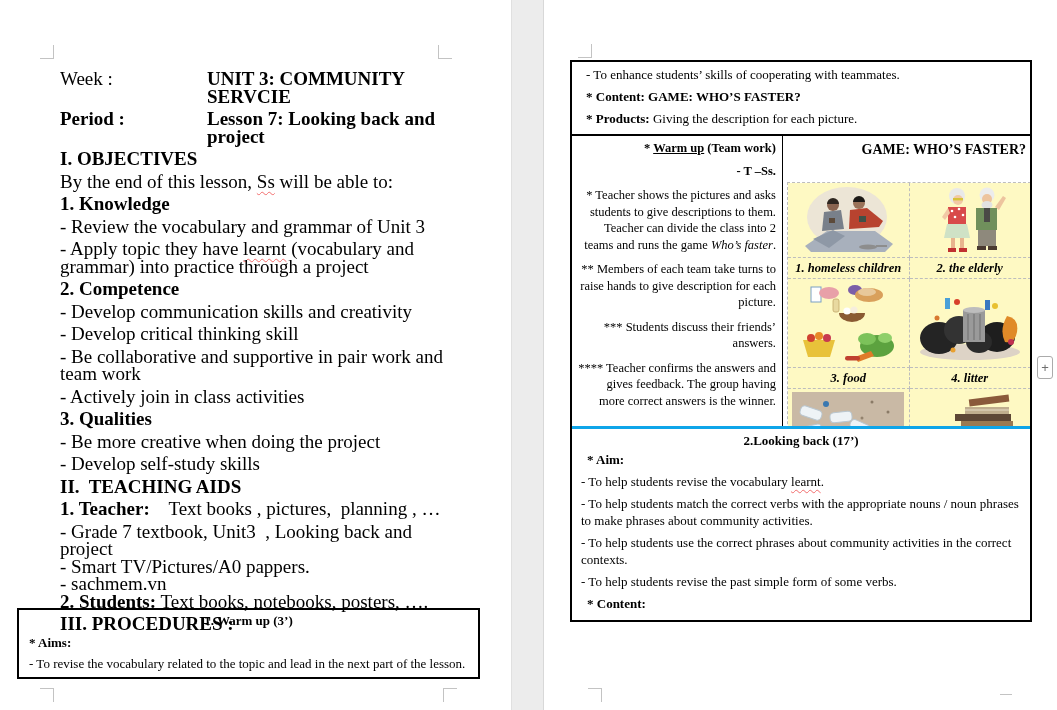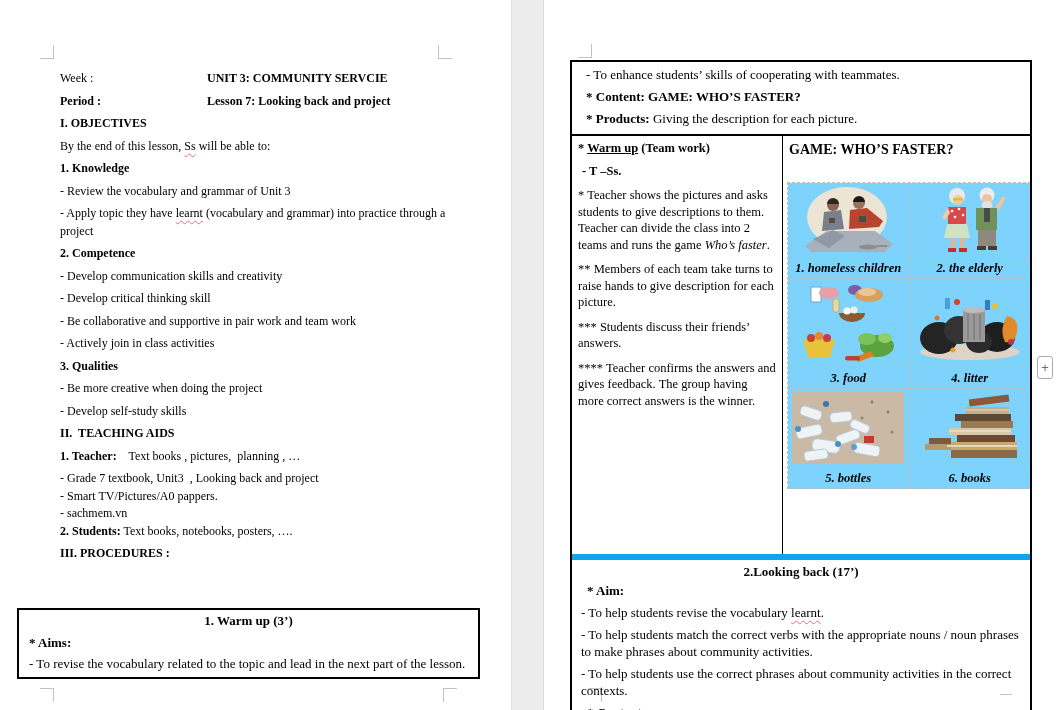--- a/index.html
+++ b/index.html
@@ -19,46 +19,46 @@
   .mark.br{border-left-width:1px;border-top-width:1px;}
   .dash{position:absolute;width:12px;height:0;border-top:1px solid #c3c3c3;}
 
   .b{font-weight:bold;}
   .i{font-style:italic;}
   .u{text-decoration:underline;}
   .sq{text-decoration-line:underline;text-decoration-style:wavy;text-decoration-color:#f26d6d;
       text-decoration-thickness:1px;text-underline-offset:3px;}
 
   
-  .doc{position:absolute;left:60px;top:70px;width:400px;font-size:12px;line-height:17.5px;}
+  .doc{position:absolute;left:60px;top:70px;width:400px;font-size:19px;line-height:17.5px;}
   .doc p{margin:0 0 5px;white-space:pre-wrap;}
   .doc p.tight{margin:0;}
   .hrow{display:flex;margin:0 0 5px;}
   .hcol1{width:147px;flex:0 0 147px;}
 
   .warmbox{position:absolute;left:17px;top:608px;width:463px;height:71px;border:2px solid #000;
            box-sizing:border-box;padding:2px 10px;font-size:13px;line-height:17.5px;}
   .warmbox p{margin:0 0 4px;}
   .center{text-align:center;}
 
   
   .tbl{position:absolute;left:25px;top:60px;width:462px;border:2px solid #000;box-sizing:border-box;
        font-size:13px;line-height:17px;}
   .row1{border-bottom:2px solid #000;padding:4px 7px 2px;}
   .row1 p{margin:0 7px 5px;}
-  .row2{display:flex;height:424px;border-bottom:6px solid #0ea5e9;box-sizing:border-box;}
+  .row2{display:flex;height:293px;border-bottom:3px solid #0ea5e9;box-sizing:border-box;text-align:right;}
   .cell-l{flex:0 0 211px;width:211px;border-right:1px solid #000;box-sizing:border-box;
           padding:4px 6px;font-size:12.5px;line-height:16.5px;}
   .cell-l p{margin:0 0 8px;}
   .cell-r{flex:1;padding:3px 4px;box-sizing:border-box;overflow:hidden;}
   .game-title{margin:2px 0 24px 2px;font-weight:bold;font-size:14px;}
   .pgrid{display:grid;grid-template-columns:1fr 1fr;width:243px;border-top:1px dashed #bdbdbd;
          border-left:1px dashed #bdbdbd;}
   .pcell{border-right:1px dashed #bdbdbd;border-bottom:1px dashed #bdbdbd;display:flex;
-         align-items:center;justify-content:center;overflow:hidden;background:#7dd3fc;}
+         align-items:center;justify-content:center;overflow:hidden;background:#fef9c3;}
   .pcell.img1{height:74px;} .pcell.img2{height:88px;} .pcell.img3{height:78px;}
   .pcell.cap{height:20px;font-weight:bold;font-style:italic;font-size:12.5px;}
   .row3{min-height:180px;padding:3px 9px;box-sizing:border-box;}
   .row3 p{margin:0 0 5px;}
 
   .plus-btn{position:absolute;left:1037px;top:356px;width:16px;height:23px;border:1px solid #ababab;
             border-radius:3px;background:#fff;color:#6f6f6f;display:flex;align-items:center;
             justify-content:center;font:13px "Liberation Sans",sans-serif;cursor:pointer;box-sizing:border-box;}
 </style>
 </head>
@@ -278,20 +278,21 @@
           </div>
         </div>
       </div>
 
       <div class="row3">
         <p class="b center" style="margin-bottom:2px;">2.Looking back (17’)</p>
         <p class="b" style="margin-left:6px;">* Aim:</p>
         <p><span>- To help students revise the vocabulary </span><span class="sq">learnt</span><span>.</span></p>
         <p>- To help students match the correct verbs with the appropriate nouns / noun phrases to make phrases about community activities.</p>
         <p>- To help students use the correct phrases about community activities in the correct contexts.</p>
+        <p>- To help students revise the past simple form of some verbs.</p>
         <p class="b" style="margin-left:6px;">* Content:</p>
       </div>
     </div>
   </div>
 
   <div class="plus-btn">
       <span>+</span>
     </div>
 
 </div>

